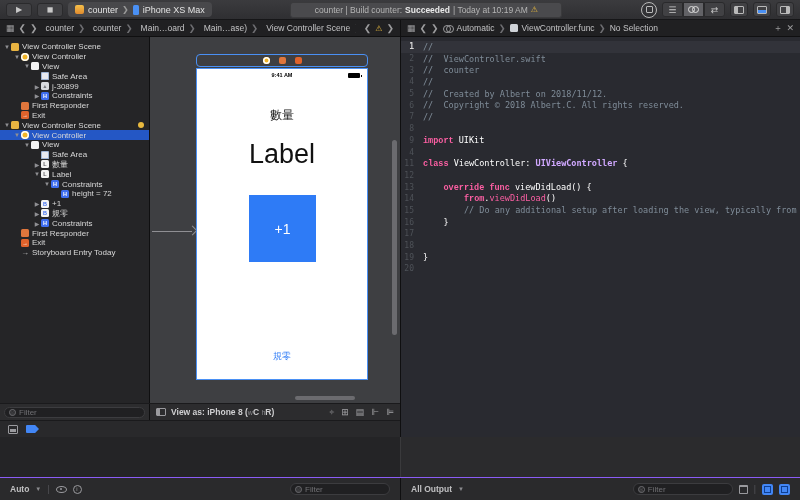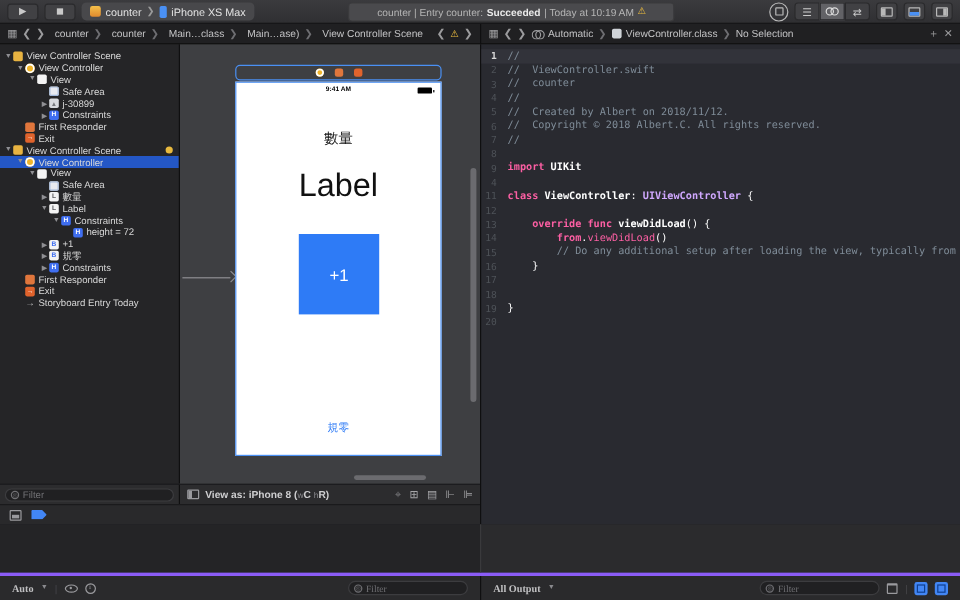--- a/index.html
+++ b/index.html
@@ -135,33 +135,33 @@
               clip-path:polygon(0 0,70% 0,100% 50%,70% 100%,0 100%); }
 
   
   .editor { width:400px; background:#292a30; border-left:1px solid #0f0f10; padding-top:4px;
             font-family:"DejaVu Sans Mono", monospace; font-size:8.5px; overflow:hidden; }
   .cline { height:11.7px; display:flex; align-items:center; white-space:pre; }
   .cline.current { background:#32333a; }
   .lnum { width:22px; flex:none; text-align:right; padding-right:9px; color:#4e5258; font-size:8px; }
   .cline.current .lnum { color:#d8d8d8; font-weight:bold; }
   .tok-c { color:#7f8c98; }
-  .tok-k { color:#fc5fa3; font-weight:bold; }
+  .tok-k { color:#fc5fa3; font-weight:bold;font-family:Liberation Mono, monospace; }
   .tok-k2 { color:#fc5fa3; }
   .tok-p { color:#ffffff; }
-  .tok-pb { color:#ffffff; font-weight:bold; }
+  .tok-pb { color:#ffffff; font-weight:normal; }
   .tok-t { color:#d0a8ff; font-weight:bold; }
 
   
   .dbgrow { height:40px; display:flex; }
   .varspane { width:400px; background:#242426; }
   .consolepane { width:400px; background:#2b2b2d; border-left:1px solid #3a3a3c; }
 
   
-  .bottomrow { height:23px; display:flex; background:#2a2a2c; border-top:3px solid #8b5cf6;font-family:Liberation Serif, serif; }
+  .bottomrow { height:23px; display:flex; background:#2a2a2c; border-top:1px solid #8b5cf6; }
   .varsbar { width:400px; display:flex; align-items:center; gap:6px; padding:0 10px; color:#c0c0c2; font-size:8.5px; }
   .consolebar { width:400px; display:flex; align-items:center; gap:6px; padding:0 10px;
                 border-left:1px solid #0f0f10; color:#c0c0c2; font-size:8.5px; }
   .ddown { color:#8a8a8e; font-size:6px; }
   .vsep { color:#55555a; }
   .eye-ico { width:11px; height:7px; border:1px solid #9a9a9e; border-radius:50%; display:inline-flex;
              align-items:center; justify-content:center; }
   .eye-ico::after { content:""; width:2.5px; height:2.5px; background:#9a9a9e; border-radius:50%; }
   .info-ico { width:9px; height:9px; border:1px solid #9a9a9e; border-radius:50%; color:#9a9a9e;
               font-size:6px; display:inline-flex; align-items:center; justify-content:center; }
@@ -184,21 +184,21 @@
     </div>
   <div class="scheme">
     <span class="appicon"></span>
     <span>counter</span>
     <span class="sep">❯</span>
     <span class="phoneicon"></span>
     <span>iPhone XS Max</span>
   </div>
   <div class="spacer"></div>
   <div class="status-pill">
-    <span>counter | Entry counter: </span>
+    <span>counter | Build counter: </span>
       <b>Succeeded</b>
       <span> | Today at 10:19 AM</span>
     <span class="warn">⚠</span>
   </div>
   <div class="spacer"></div>
   <div class="icon-lib"></div>
   <div class="seg">
     <div class="sbtn">
         <span>☰</span>
       </div>
@@ -229,21 +229,21 @@
     <span class="jb-ico">❮</span>
     <span class="jb-ico">❯</span>
     <span class="crumbs" id="crumbs-left">
         <span class="ci ci-project"></span>
         <span>counter</span>
         <span class="csep">❯</span>
         <span class="ci ci-folder"></span>
         <span>counter</span>
         <span class="csep">❯</span>
         <span class="ci ci-doc"></span>
-        <span>Main…class</span>
+        <span>Main…oard</span>
         <span class="csep">❯</span>
         <span class="ci ci-doc"></span>
         <span>Main…ase)</span>
         <span class="csep">❯</span>
         <span class="ci ci-scene"></span>
         <span>View Controller Scene</span>
         <span class="csep">❯</span>
       </span>
     <span class="spacer"></span>
     <span class="jb-ico">❮</span>
@@ -252,21 +252,21 @@
   </div>
   <div class="jumpbar">
     <span class="jb-ico">▦</span>
     <span class="jb-ico">❮</span>
     <span class="jb-ico">❯</span>
     <span class="crumbs" id="crumbs-right">
         <span class="ci ci-assistant"></span>
         <span>Automatic</span>
         <span class="csep">❯</span>
         <span class="ci ci-swift"></span>
-        <span>ViewController.class</span>
+        <span>ViewController.func</span>
         <span class="csep">❯</span>
         <span>No Selection</span>
       </span>
     <span class="spacer"></span>
     <span class="jb-ico">＋</span>
     <span class="jb-ico">✕</span>
   </div>
 </div>
 
 <div class="mainrow">

